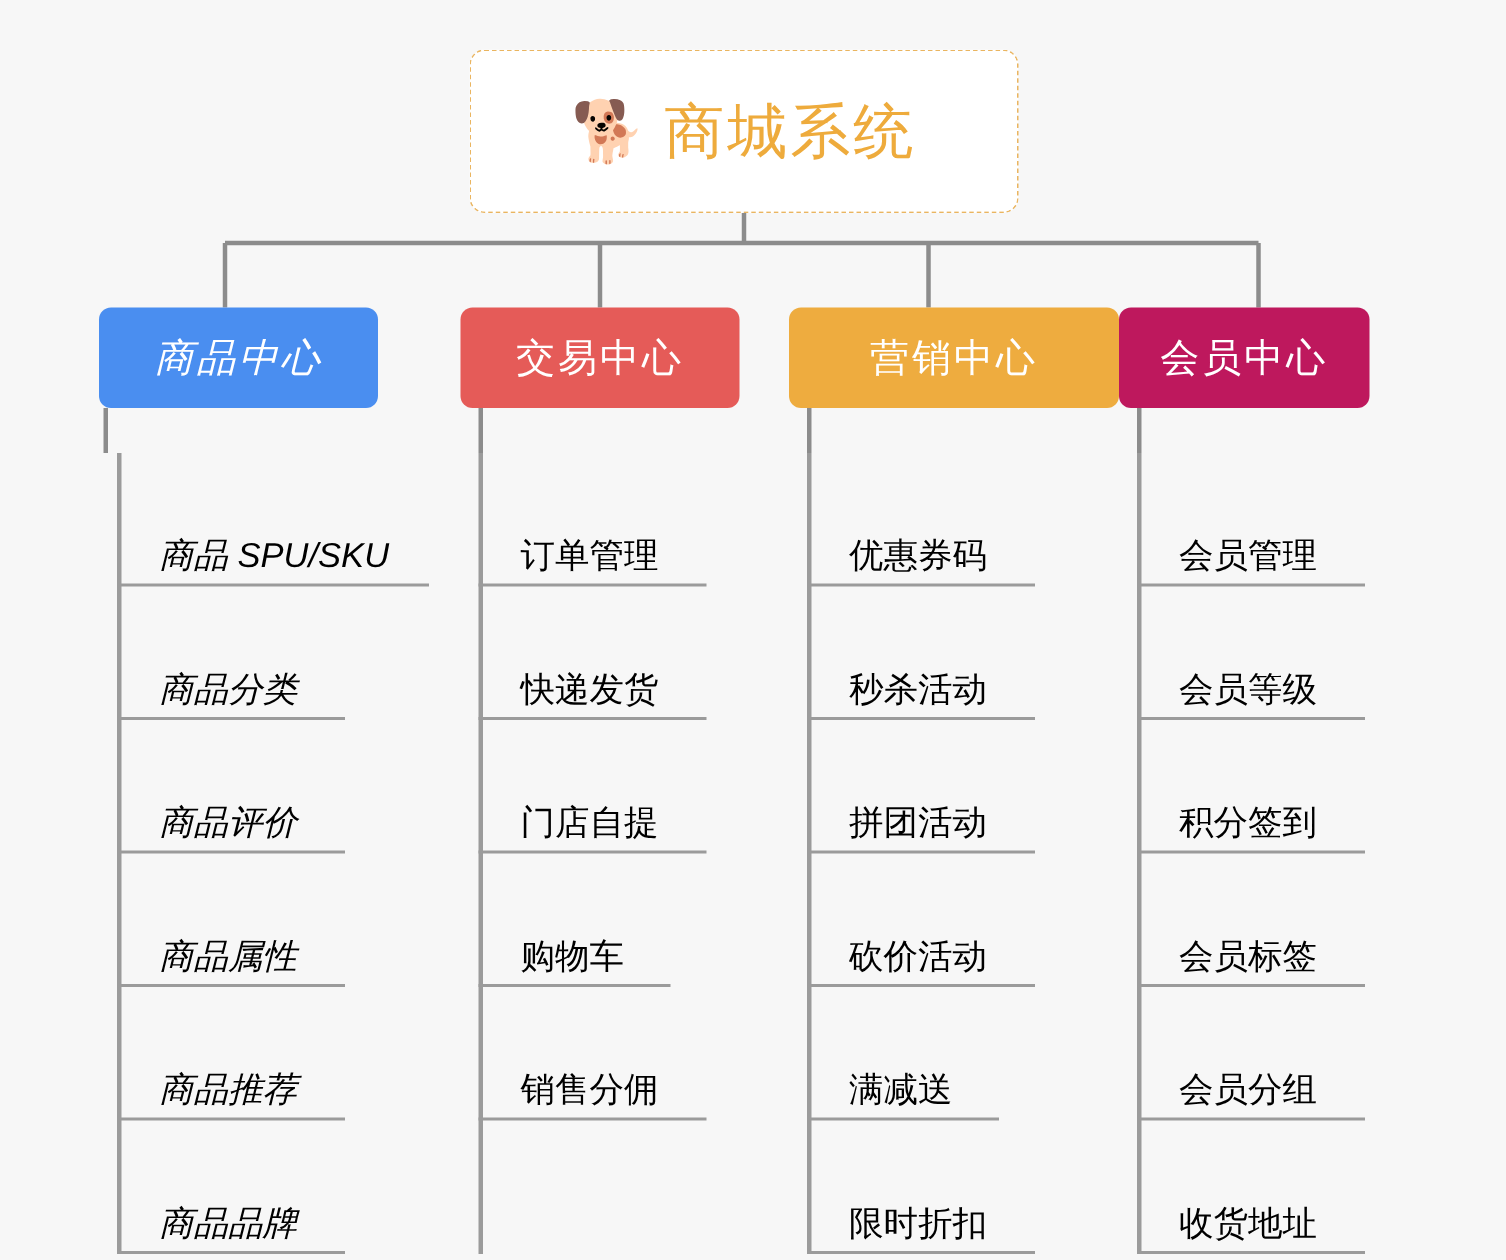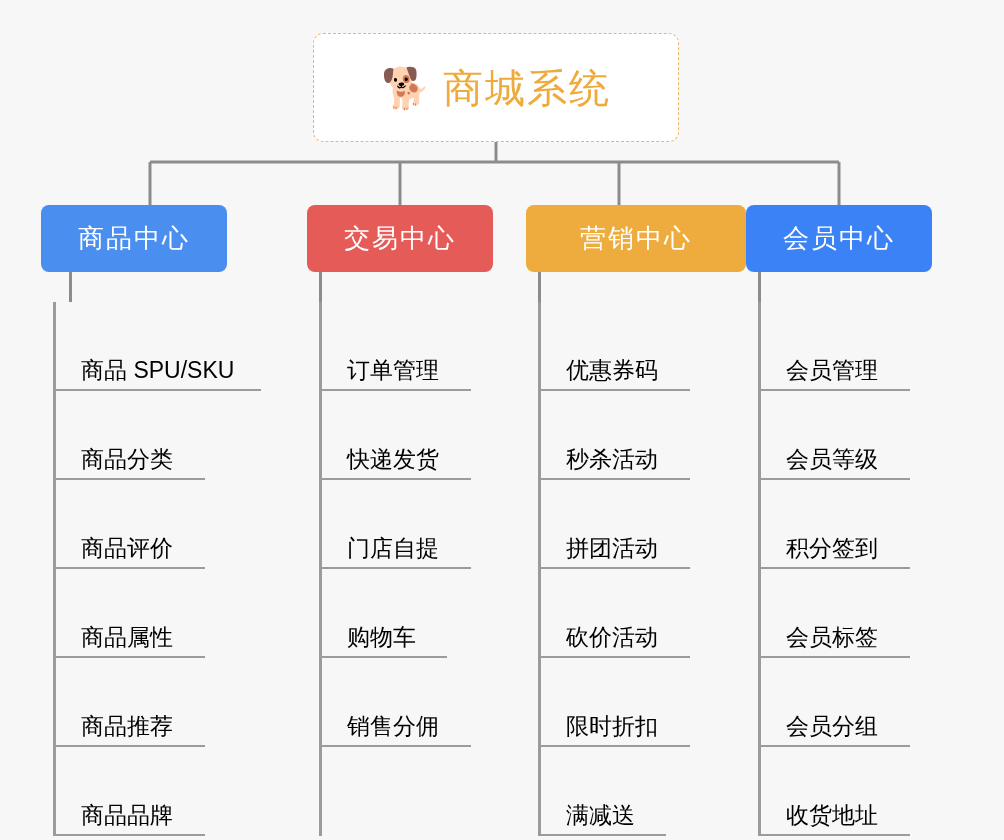--- a/index.html
+++ b/index.html
@@ -135,21 +135,21 @@
         <path d="M 759.5 272 L 759.5 302"></path>
       </g>
   </svg>
 
   <div id="root-node">
     <span class="root-emoji">🐕</span>
     <span class="root-title">商城系统</span>
   </div>
 
   <div id="branch-container">
-      <div class="branch" style="left: 41px; width: 186px;">
+      <div class="branch" style="left: 66px; width: 186px; font-style: italic;">
         <div class="branch-header" style="background: rgb(74, 142, 240); width: 186px;">
           <span>商品中心</span>
         </div>
         <div class="leaf-list">
           <div class="leaf-trunk" style="background: rgb(155, 155, 155); height: 534px;"></div>
           <div class="leaf-item">
             <div class="leaf-underline" style="width: 208px; background: rgb(155, 155, 155);"></div>
             <span class="leaf-label">商品 SPU/SKU</span>
           </div>
           <div class="leaf-item">
@@ -218,31 +218,31 @@
           </div>
           <div class="leaf-item">
             <div class="leaf-underline" style="width: 152px; background: rgb(155, 155, 155);"></div>
             <span class="leaf-label">拼团活动</span>
           </div>
           <div class="leaf-item">
             <div class="leaf-underline" style="width: 152px; background: rgb(155, 155, 155);"></div>
             <span class="leaf-label">砍价活动</span>
           </div>
           <div class="leaf-item">
-            <div class="leaf-underline" style="width: 152px; background: rgb(155, 155, 155);"></div>
-            <span class="leaf-label">限时折扣</span>
-          </div>
-          <div class="leaf-item">
             <div class="leaf-underline" style="width: 128px; background: rgb(155, 155, 155);"></div>
             <span class="leaf-label">满减送</span>
           </div>
+          <div class="leaf-item">
+            <div class="leaf-underline" style="width: 152px; background: rgb(155, 155, 155);"></div>
+            <span class="leaf-label">限时折扣</span>
+          </div>
         </div>
       </div>
       <div class="branch" style="left: 746px; width: 186px;">
-        <div class="branch-header" style="background: #3b82f6; width: 186px;">
+        <div class="branch-header" style="background: #be185d; width: 167px;">
           <span>会员中心</span>
         </div>
         <div class="leaf-list">
           <div class="leaf-trunk" style="background: rgb(155, 155, 155); height: 534px;"></div>
           <div class="leaf-item">
             <div class="leaf-underline" style="width: 152px; background: rgb(155, 155, 155);"></div>
             <span class="leaf-label">会员管理</span>
           </div>
           <div class="leaf-item">
             <div class="leaf-underline" style="width: 152px; background: rgb(155, 155, 155);"></div>

